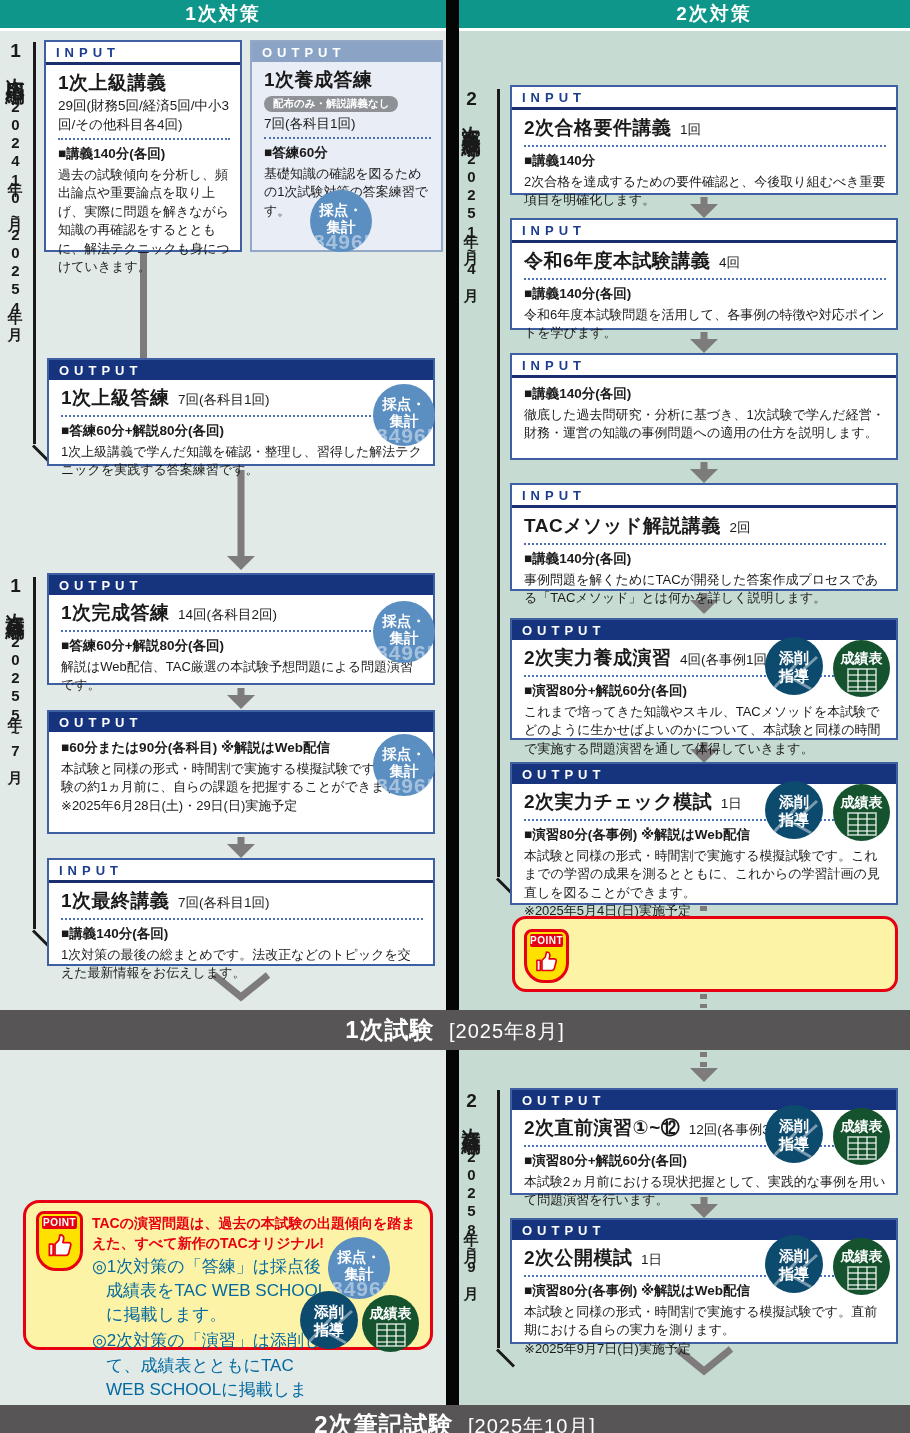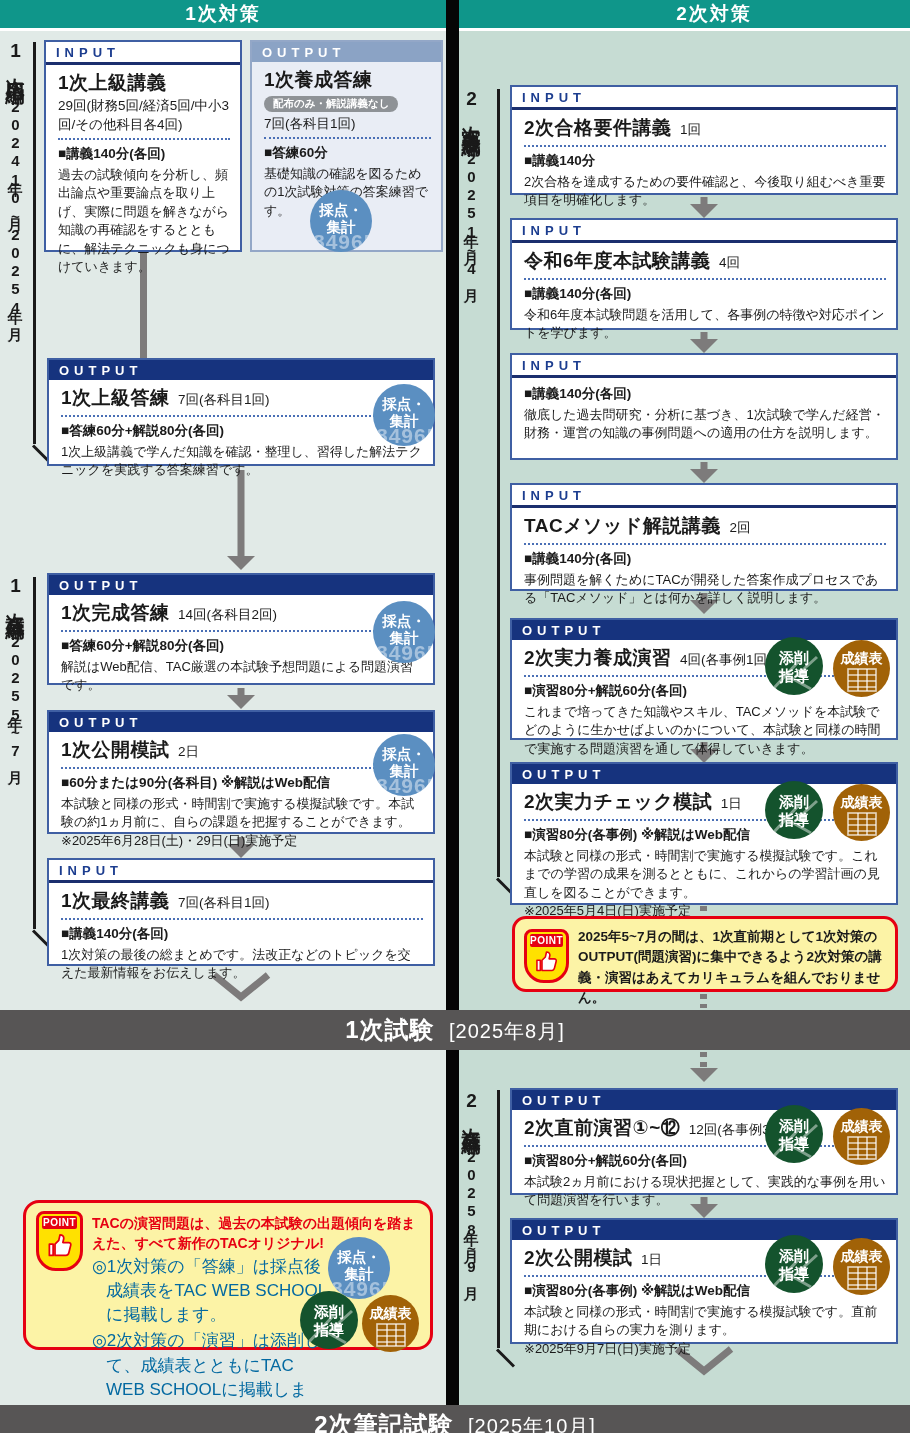--- a/index.html
+++ b/index.html
@@ -42,24 +42,24 @@
   .pill{display:inline-block;background:#8e9296;color:#fff;font-size:10.5px;font-weight:bold;
         border-radius:10px;padding:1px 9px;margin:2px 0;}
   
   .badge{position:absolute;border-radius:50%;color:#fff;text-align:center;z-index:5;overflow:hidden;}
   .badge .bl{display:block;font-weight:bold;position:relative;z-index:2;}
   .badge.blue{width:62px;height:62px;background:#5b8fc1;}
   .badge.blue .bl{font-size:14.5px;line-height:1.15;}
   .badge.blue .pad{padding-top:12px;}
   .badge .ghost{position:absolute;left:3px;bottom:-2px;font-size:21px;font-weight:bold;
                 color:rgba(255,255,255,0.45);letter-spacing:1px;z-index:1;}
-  .badge.green{width:58px;height:58px;background:#14532d;font-family:Liberation Serif, serif;}
+  .badge.green{width:58px;height:58px;background:#0c4a6e;font-family:Liberation Serif, serif;}
   .badge.green .bl{font-size:15px;line-height:1.2;}
   .badge.green .pad{padding-top:12px;}
-  .badge.purple{width:57px;height:57px;background:#a16207;}
+  .badge.purple{width:57px;height:57px;background:#14532d;}
   .badge.purple .bl{font-size:14px;line-height:1.2;padding-top:10px;}
   .badge svg.art{position:absolute;left:0;top:0;width:100%;height:100%;z-index:1;}
   
   .conn{width:7px;background:#7d7b7b;z-index:2;}
   .arrow{z-index:2;}
   .arrow .ln{position:absolute;left:50%;transform:translateX(-50%);width:7px;background:#7d7b7b;}
   .arrow .hd{position:absolute;left:50%;transform:translateX(-50%);width:0;height:0;
              border-left:14px solid transparent;border-right:14px solid transparent;
              border-top:14px solid #7d7b7b;}
   .dash{width:7px;background:repeating-linear-gradient(180deg,#7d7b7b 0 5px,rgba(0,0,0,0) 5px 10px);z-index:2;}
@@ -164,22 +164,20 @@
 </div>
 
 <div class="abs arrow" style="left:227px;top:688px;width:28px;height:20px;">
   <div class="ln" style="top:0;height:7px;"></div>
     <div class="hd" style="top:7px;"></div>
 </div>
 
 <div class="abs box" style="left:47px;top:710px;width:388px;height:124px;">
   <div class="bhead">OUTPUT</div>
   <div class="bbody">
-    <div class="trow"><span class="btitle">1次公開模試</span>
-      <span class="bcount">2日</span></div>
     <div class="bspec">■60分または90分(各科目) ※解説はWeb配信</div>
     <div class="bdesc">本試験と同様の形式・時間割で実施する模擬試験です。本試験の約1ヵ月前に、自らの課題を把握することができます。</div>
     <div class="bnote">※2025年6月28日(土)・29日(日)実施予定</div>
   </div>
   <div class="badge blue" style="left:324px;top:22px;">
     <span class="ghost">84965</span>
     <span class="bl pad">採点・</span>
     <span class="bl">集計</span>
   </div>
 </div>
@@ -385,21 +383,20 @@
 
 <div class="abs dash" style="left:700px;top:906px;height:10px;"></div>
 
 <div class="abs pointbox" style="left:512px;top:916px;width:386px;height:76px;border-radius:14px;">
   <div class="picon" style="left:9px;top:10px;width:45px;height:54px;">
     <span class="plabel">POINT</span>
     <svg width="27" height="28" viewBox="0 0 24 24">
       <path d="M3.5 10.5h3v9h-3z M8 19.5v-9l3-3 1-4.4c2 0 3.2 1.2 3 3.1l-.7 3h4.6c1.2 0 2 1 1.7 2.1l-1.5 6c-.2 1-1.1 2.2-2.4 2.2H8z" fill="#fff" stroke="#e60012" stroke-width="1.4" stroke-linejoin="round"></path>
     </svg>
   </div>
-  <div class="ptext" style="left:63px;top:8px;width:312px;">2025年5~7月の間は、1次直前期として1次対策のOUTPUT(問題演習)に集中できるよう2次対策の講義・演習はあえてカリキュラムを組んでおりません。</div>
 </div>
 
 <div class="abs dash" style="left:700px;top:994px;height:14px;"></div>
 <div class="abs dash" style="left:700px;top:1052px;height:16px;"></div>
 <div class="abs" style="left:690px;top:1068px;width:0;height:0;border-left:14px solid transparent;border-right:14px solid transparent;border-top:14px solid #7d7b7b;z-index:2;"></div>
 
 <div class="abs vlabel" style="left:461px;top:1090px;height:260px;">
   <span class="nm">2次直前編</span>
   <span class="pd">2025年8月~9月</span>
 </div>

